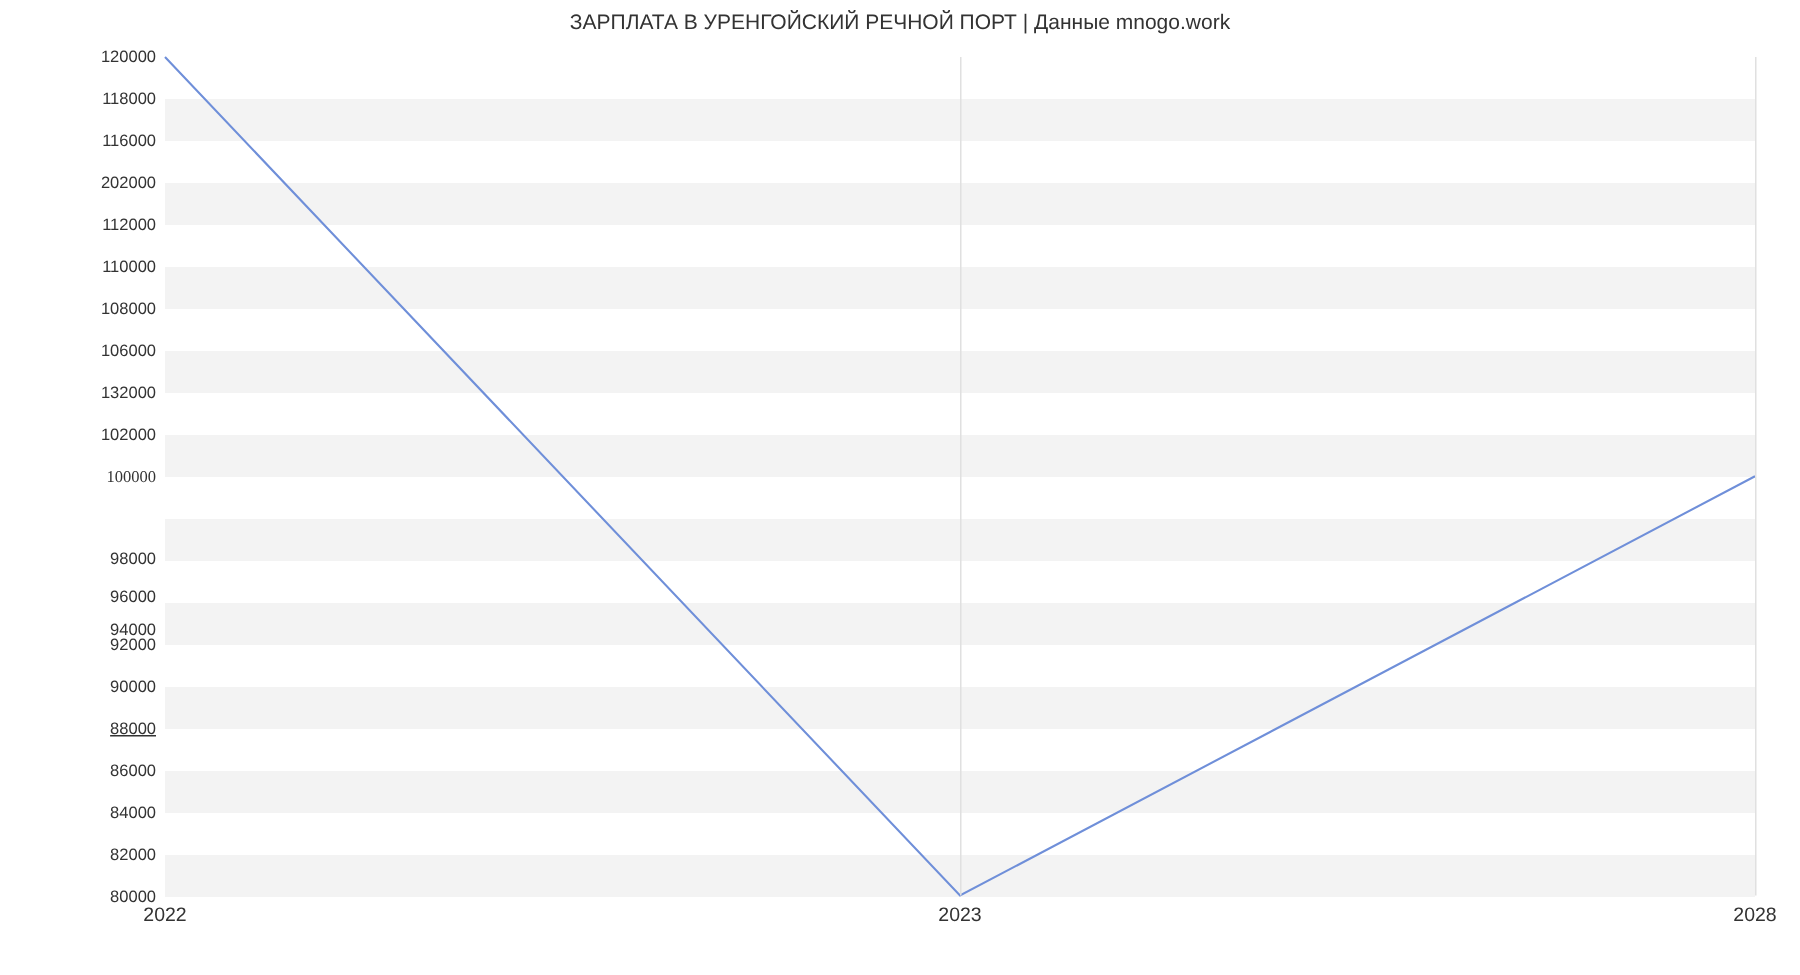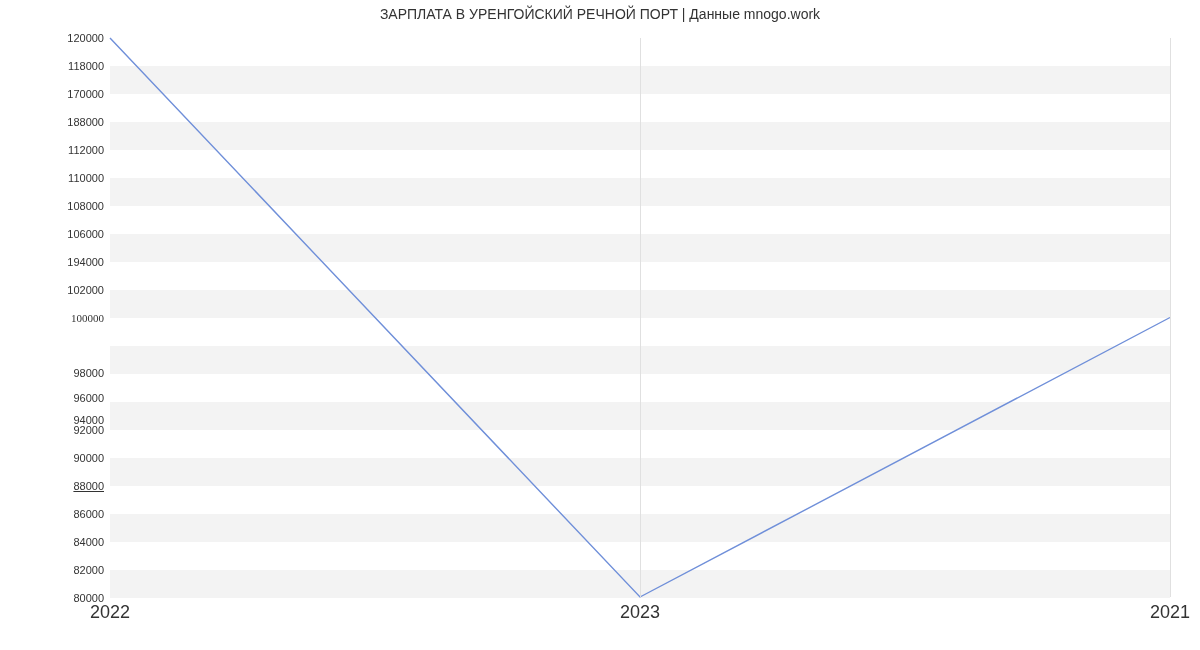--- a/index.html
+++ b/index.html
@@ -47,21 +47,21 @@
     right: 1096px;
     width: 90px;
     text-align: right;
     font-size: 11px;
     color: #333;
     transform: translateY(-50%);
   }
   .x-tick-label {
     position: absolute;
     top: 602px;
-    font-size: 18px;
+    font-size: 13px;
     color: #333;
     transform: translateX(-50%);
   }
   .x-grid-line {
     position: absolute;
     top: 0;
     width: 1px;
     height: 100%;
     background: #e0e0e0;
   }
@@ -101,25 +101,25 @@
     <div class="y-tick-label" style="top: 542px;">84000</div>
     <div class="y-tick-label" style="top: 514px;">86000</div>
     <div class="y-tick-label" style="top: 486px; text-decoration: underline;">88000</div>
     <div class="y-tick-label" style="top: 458px;">90000</div>
     <div class="y-tick-label" style="top: 430px;">92000</div>
     <div class="y-tick-label" style="top: 420px;">94000</div>
     <div class="y-tick-label" style="top: 374px; margin-top: 24px;">96000</div>
     <div class="y-tick-label" style="top: 346px; margin-top: 27px;">98000</div>
     <div class="y-tick-label" style="top: 318px; font-family: Liberation Serif, serif;">100000</div>
     <div class="y-tick-label" style="top: 290px;">102000</div>
-    <div class="y-tick-label" style="top: 262px;">194000</div>
+    <div class="y-tick-label" style="top: 262px;">132000</div>
     <div class="y-tick-label" style="top: 234px;">106000</div>
     <div class="y-tick-label" style="top: 206px;">108000</div>
     <div class="y-tick-label" style="top: 178px;">110000</div>
     <div class="y-tick-label" style="top: 150px;">112000</div>
-    <div class="y-tick-label" style="top: 122px;">188000</div>
-    <div class="y-tick-label" style="top: 94px;">170000</div>
+    <div class="y-tick-label" style="top: 122px;">202000</div>
+    <div class="y-tick-label" style="top: 94px;">116000</div>
     <div class="y-tick-label" style="top: 66px;">118000</div>
     <div class="y-tick-label" style="top: 38px;">120000</div>
     <div class="x-tick-label" style="left: 110px;">2022</div>
     <div class="x-tick-label" style="left: 640px;">2023</div>
-    <div class="x-tick-label" style="left: 1170px;">2021</div>
+    <div class="x-tick-label" style="left: 1170px;">2028</div>
   </div>
 
 </body></html>

